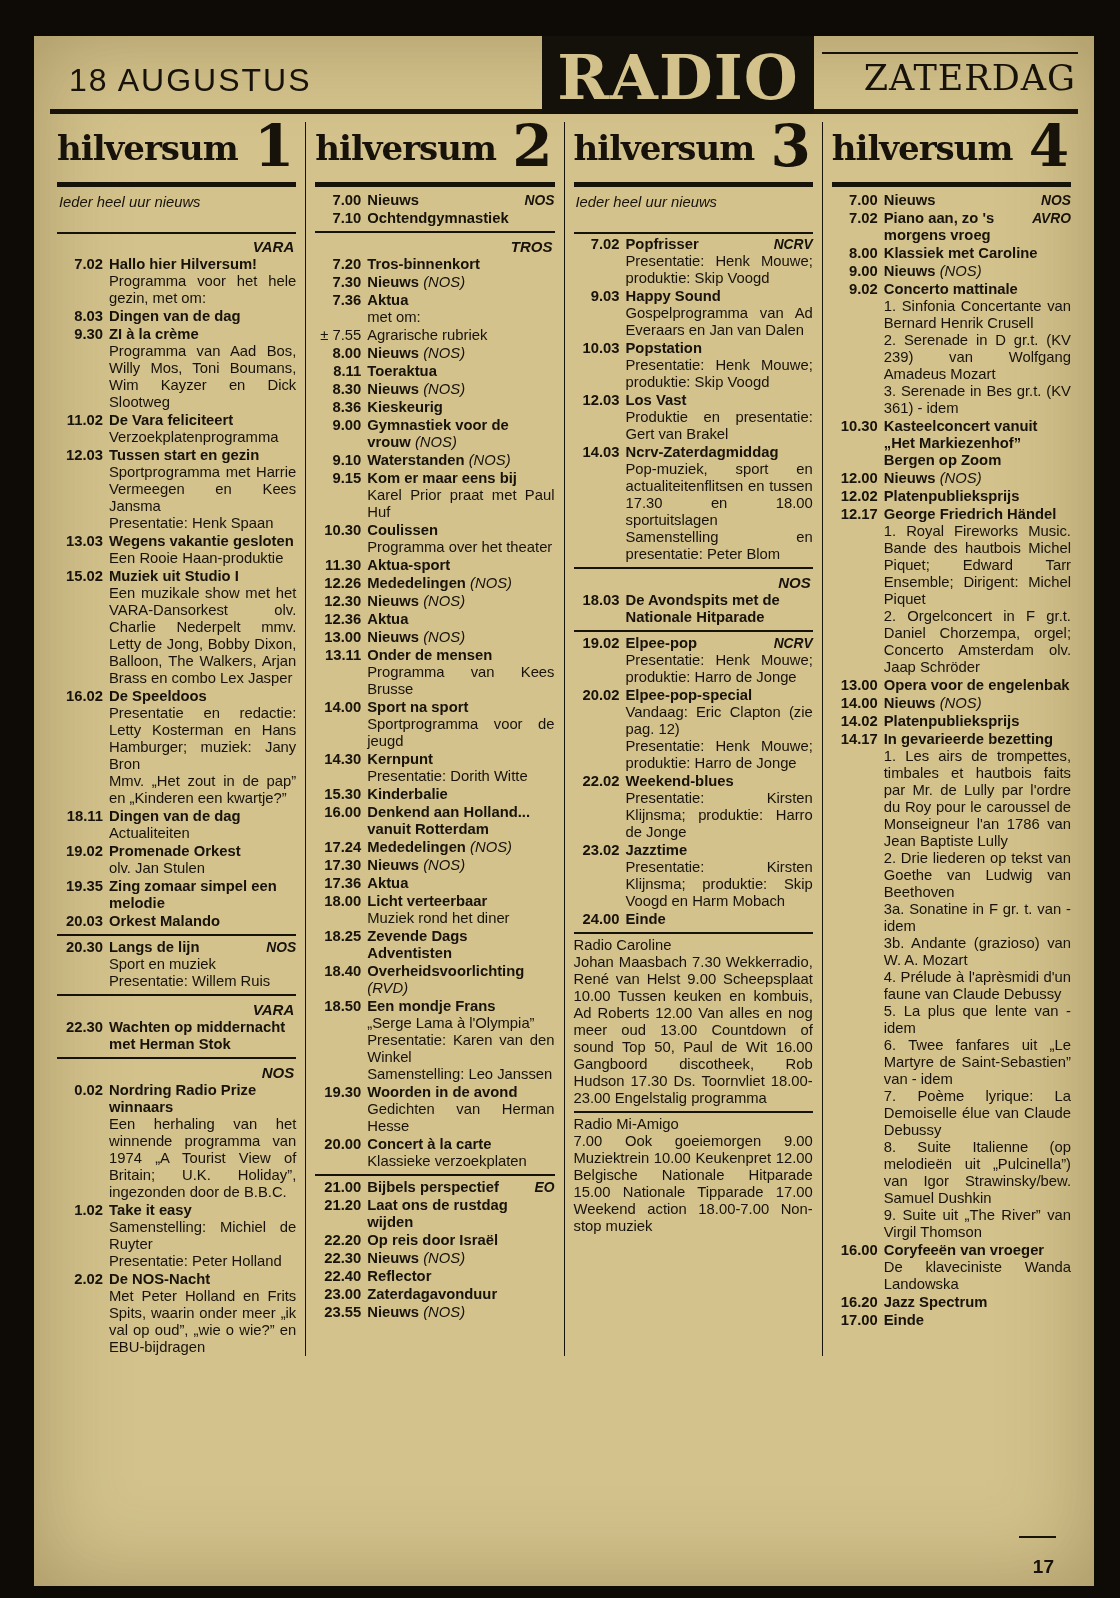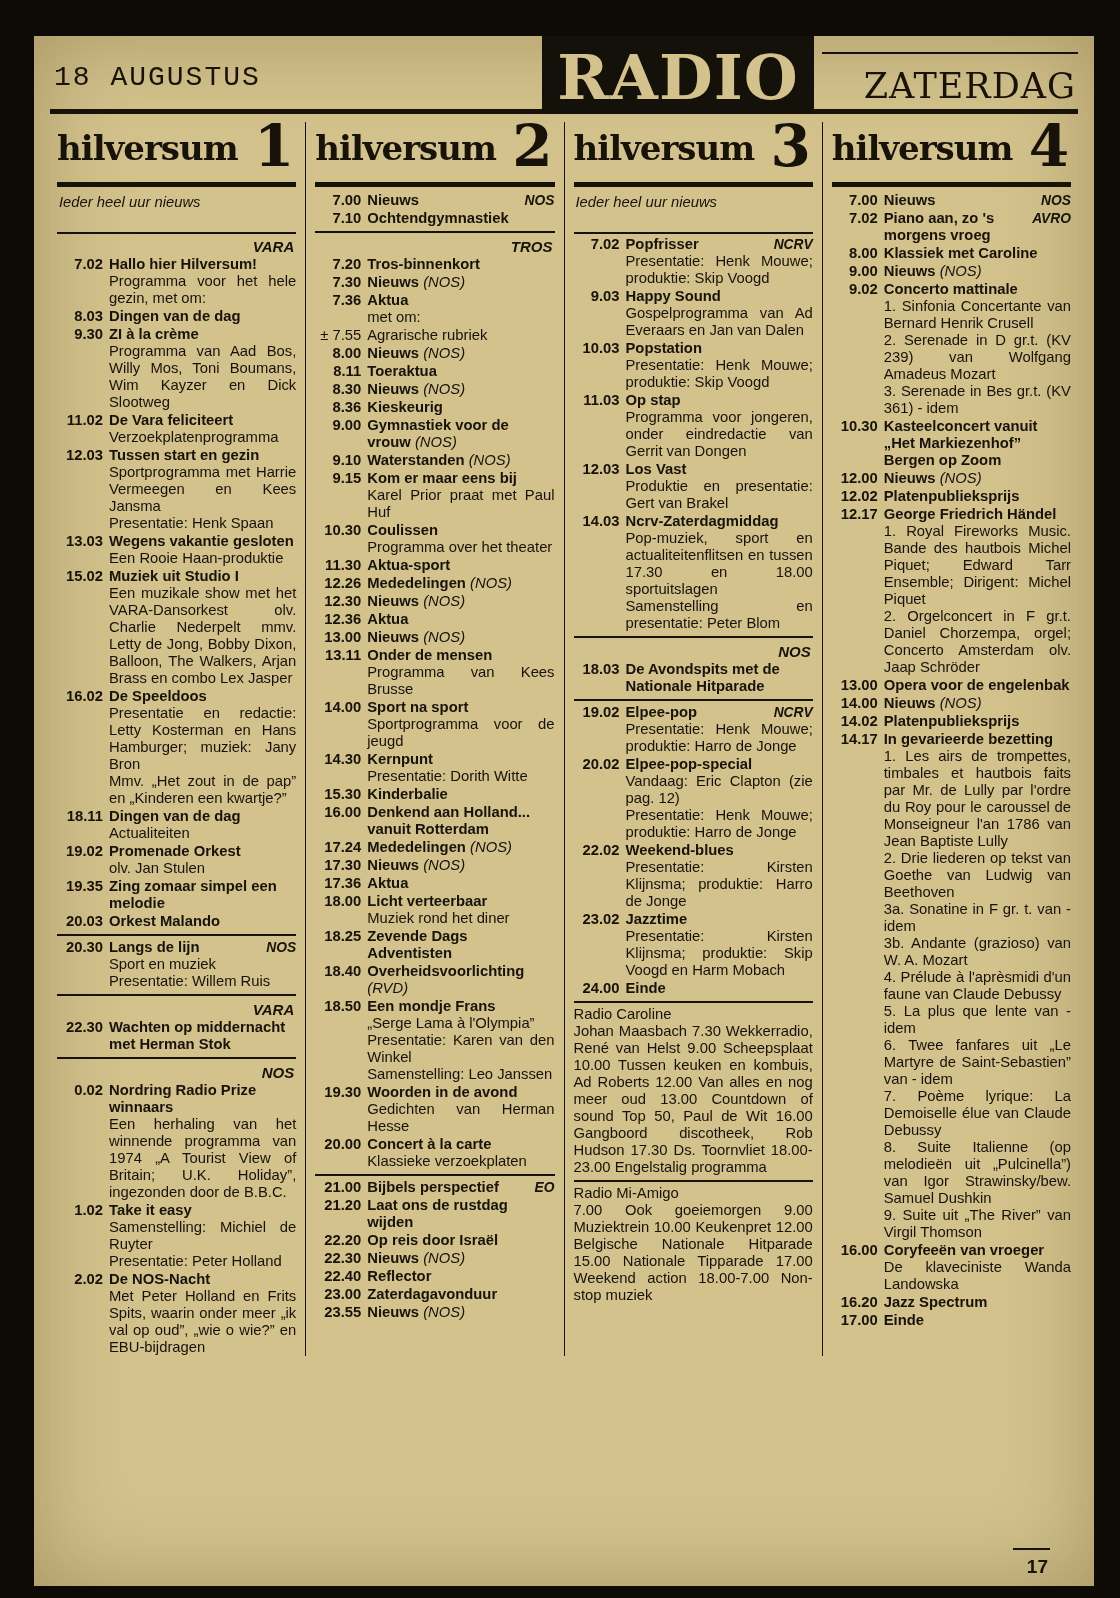--- a/index.html
+++ b/index.html
@@ -12,31 +12,31 @@
     overflow:hidden;
   }
   .paper {
     position:absolute; left:34px; top:36px; right:26px; bottom:12px;
     background:var(--paper, #d3c28c);
     box-shadow: inset 0 0 90px rgba(90,70,25,.35);
     overflow:hidden;
   }
   
   .header { position:relative; height:78px; margin:0 16px; border-bottom:5px solid var(--ink); }
-  .date { position:absolute; left:4px; top:26px; font-size:28px; letter-spacing:2px;font-family:Liberation Mono, monospace; }
+  .date { position:absolute; left:19px; top:26px; font-size:32px; letter-spacing:2px; }
   .radio-box {
     position:absolute; left:492px; top:-40px; width:272px; height:118px;
     background:#14100a; display:flex; align-items:flex-end; justify-content:center;
     padding-bottom:8px;
   }
   .radio-box span {
     font-family:"DejaVu Serif", serif; font-weight:bold; font-size:62px;
     line-height:.9; color:var(--paper); letter-spacing:1px;
   }
-  .day { position:absolute; right:2px; top:30px; font-family:"DejaVu Serif", serif; font-size:35px; letter-spacing:1px; }
+  .day { position:absolute; right:2px; top:22px; font-family:"DejaVu Serif", serif; font-size:35px; letter-spacing:1px; }
   .day-rule { position:absolute; left:772px; right:0; top:16px; height:2px; background:var(--ink); }
   
   .columns { display:flex; margin:8px 14px 0; align-items:stretch; }
   .column { flex:1 1 0; min-width:0; padding:0 9px; }
   .column + .column { border-left:1px solid var(--ink); }
   .col-head {
     display:flex; justify-content:space-between; align-items:flex-end;
     border-bottom:5px solid var(--ink); padding:2px 2px 13px 0;
   }
   .station { font-family:"DejaVu Serif", serif; font-weight:bold; font-size:34px; letter-spacing:-1px; line-height:1; padding-bottom:4px; }
@@ -50,23 +50,23 @@
   .entry .time { position:absolute; left:0; top:0; width:46px; text-align:right; font-weight:bold; white-space:nowrap; }
   .titleline { font-weight:bold; }
   .titleline .suffix { font-weight:normal; font-style:italic; }
   .titleline .net { float:right; font-style:italic; font-weight:bold; font-size:13.8px; }
   .entry.plain .time, .entry.plain .titleline { font-weight:normal; }
   .body { text-align:justify; hyphens:auto; }
   .block { margin-top:2px; }
   .blocktitle { font-weight:normal; }
   
   .pagenum {
-    position:absolute; right:44px; bottom:8px;
+    position:absolute; right:38px; bottom:8px;
     font-weight:bold; font-size:19px;
-    border-top:2px solid var(--ink); padding:6px 2px 0 14px;
+    border-top:2px solid var(--ink); padding:18px 2px 0 14px;
   }
 </style>
 </head>
 <body>
 
 <div class="paper">
 
   <div class="header">
     <div class="date">18 AUGUSTUS</div>
     <div class="radio-box">
@@ -376,25 +376,20 @@
             <span class="time">9.03</span>
             <div class="titleline"><span class="title">Happy Sound</span></div>
             <p class="body">Gospelprogramma van Ad Everaars en Jan van Dalen</p>
           </div>
           <div class="entry">
             <span class="time">10.03</span>
             <div class="titleline"><span class="title">Popstation</span></div>
             <p class="body">Presentatie: Henk Mouwe; produktie: Skip Voogd</p>
           </div>
           <div class="entry">
-            <span class="time">11.03</span>
-            <div class="titleline"><span class="title">Op stap</span></div>
-            <p class="body">Programma voor jongeren, onder eindredactie van Gerrit van Dongen</p>
-          </div>
-          <div class="entry">
             <span class="time">12.03</span>
             <div class="titleline"><span class="title">Los Vast</span></div>
             <p class="body">Produktie en presentatie: Gert van Brakel</p>
           </div>
           <div class="entry">
             <span class="time">14.03</span>
             <div class="titleline"><span class="title">Ncrv-Zaterdagmiddag</span></div>
             <p class="body">Pop-muziek, sport en actualiteitenflitsen en tussen 17.30 en 18.00 sportuitslagen</p>
             <p class="body">Samenstelling en presentatie: Peter Blom</p>
           </div>

